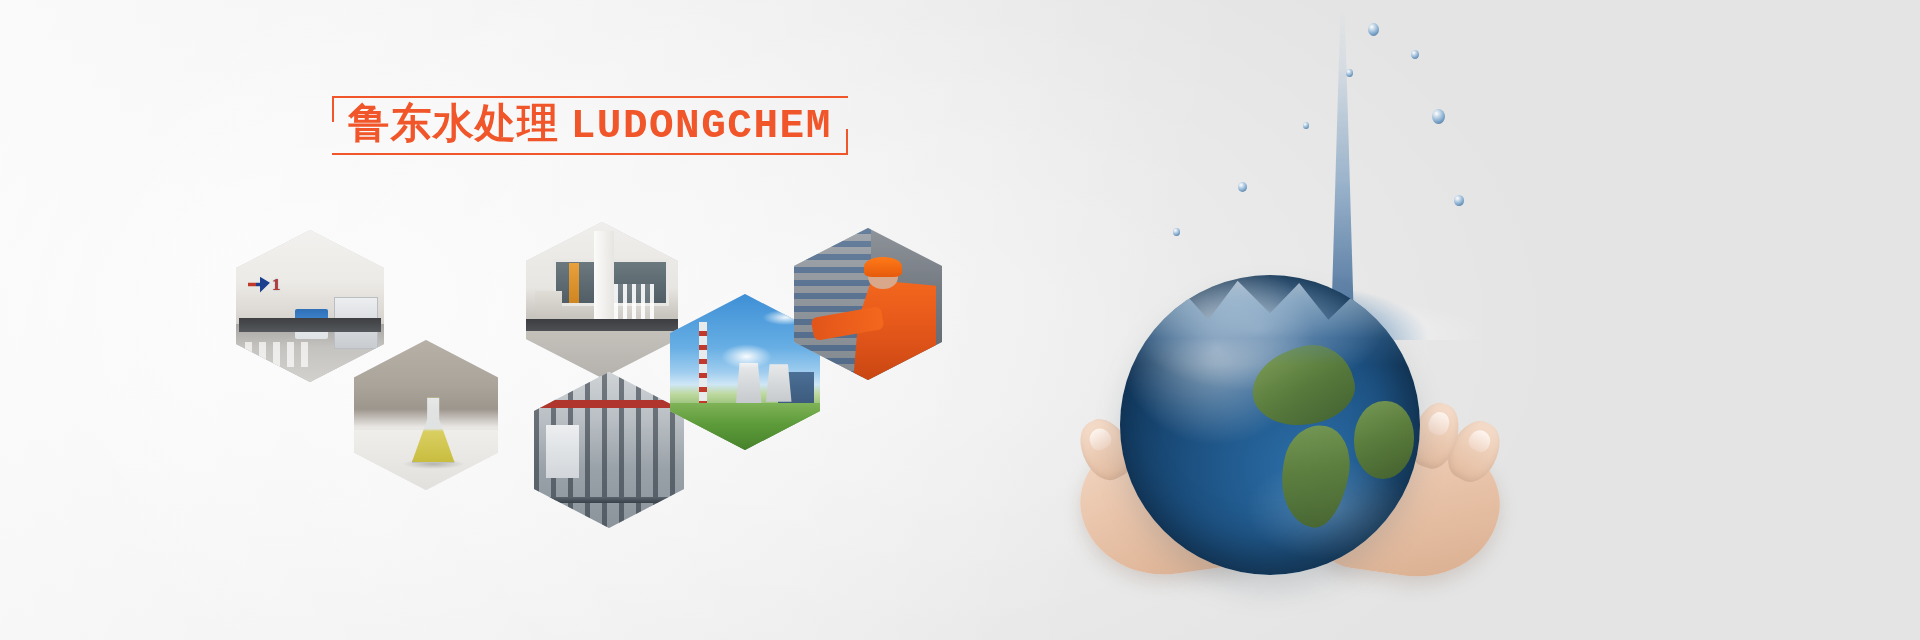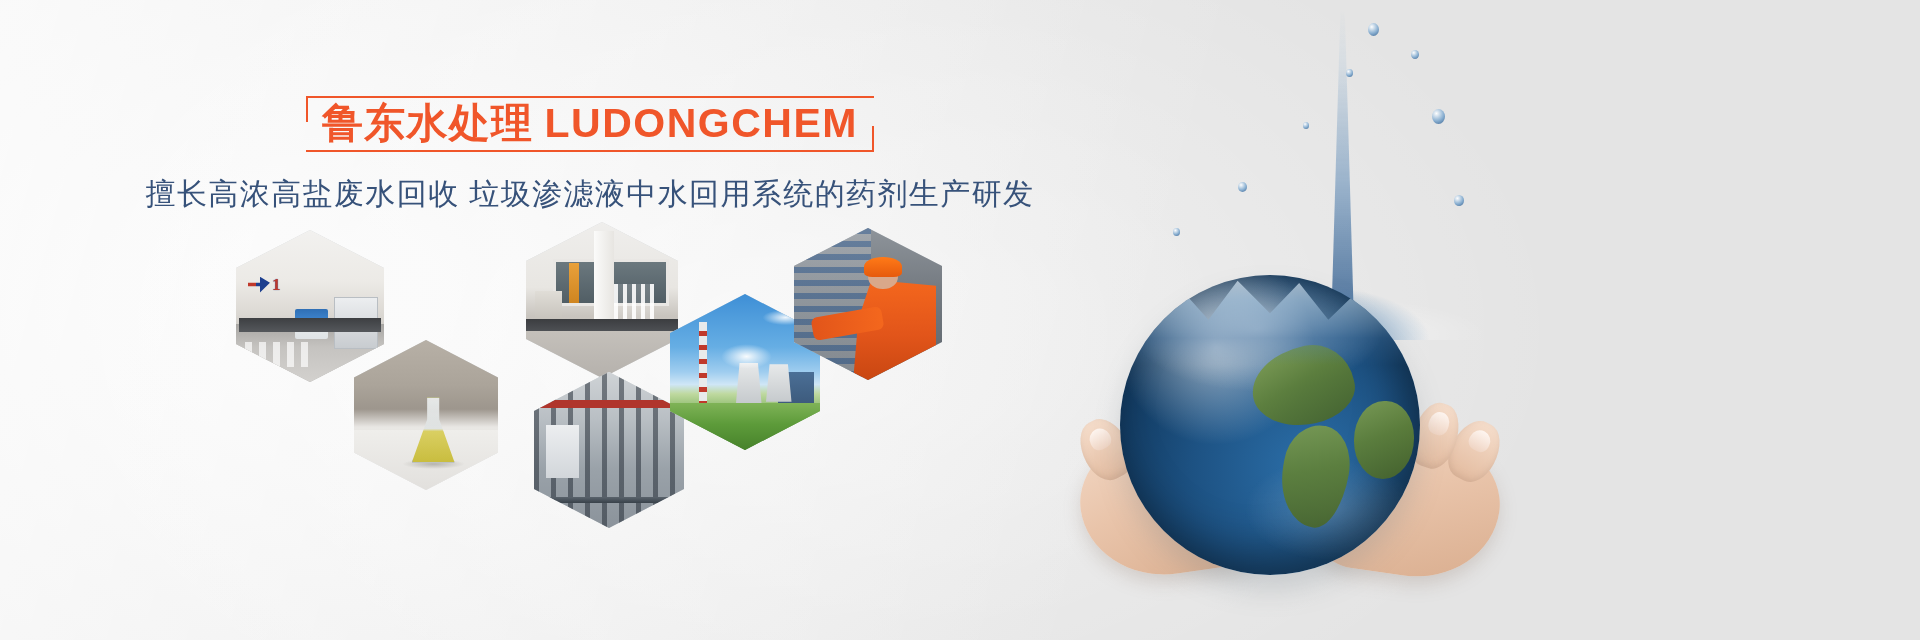--- a/index.html
+++ b/index.html
@@ -44,21 +44,21 @@
   .title-text{
     font-family:"Liberation Serif", serif;
     font-size:41px;
     font-weight:700;
     line-height:1.08;
     color:#f0562a;
     letter-spacing:1.2px;
     white-space:nowrap;
   }
   .title-text .en{
-    font-family:Liberation Sans, sans-serif;
+    font-family:Liberation Mono, monospace;
     letter-spacing:1.5px;
   }
   
   .rule-top, .rule-bottom{
     position:absolute; left:10px; right:10px;
     height:2px; background:#f0562a;
   }
   .rule-top{ top:0; }
   .rule-bottom{ bottom:0; }
   .tick-left, .tick-right{
@@ -409,21 +409,20 @@
       <span class="tick-left"></span>
       <span class="rule-bottom"></span>
       <span class="tick-right"></span>
 
       <div class="title-text">
         <span>鲁东水处理</span>
         <span class="en">LUDONGCHEM</span>
       </div>
     </div>
 
-    <div class="subtitle">擅长高浓高盐废水回收  垃圾渗滤液中水回用系统的药剂生产研发</div>
   </div>
 
   <div class="hex-cluster">
 
     <div class="hex hx1">
       <div class="hex-inner p-lab1">
         <div class="lab1-slogan">
           <span class="lab1-arrow"></span>
           <span class="lab1-num">1</span>
         </div>

